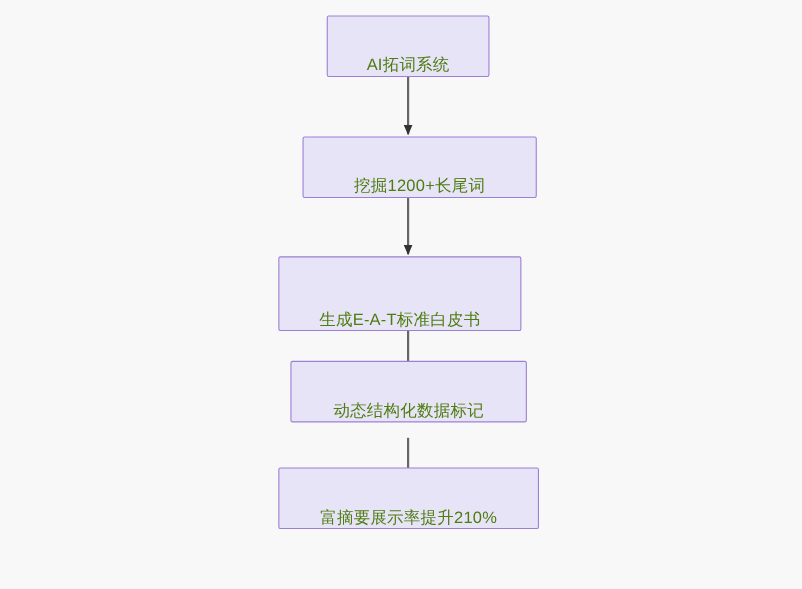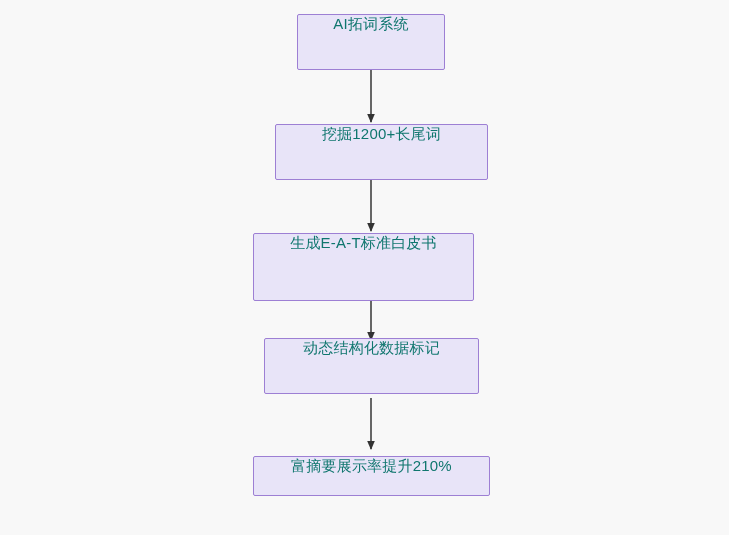--- a/index.html
+++ b/index.html
@@ -27,38 +27,38 @@
     height: 535px;
     pointer-events: none;
   }
   .flow-node {
     position: absolute;
     box-sizing: border-box;
     background: #e8e4f8;
     border: 1.6px solid #9d7fd4;
     border-radius: 2px;
     display: flex;
-    align-items: flex-start;
+    align-items: flex-end;
     justify-content: center;
-    color: #0f766e;
+    color: #4d7c0f;
     font-size: 15px;
     line-height: 1.2;
     letter-spacing: 0.2px;
     white-space: nowrap;
     z-index: 2;
   }
   .flow-node .node-label {
     display: block;
     text-align: center;
   }
   #node-1 { left: 297px; top: 14px;  width: 148px; height: 56px; }
   #node-2 { left: 275px; top: 124px; width: 213px; height: 56px; }
   #node-3 { left: 253px; top: 233px; width: 221px; height: 68px; }
-  #node-4 { left: 264px; top: 338px; width: 215px; height: 56px; }
-  #node-5 { left: 253px; top: 456px; width: 237px; height: 40px; }
+  #node-4 { left: 264px; top: 328px; width: 215px; height: 56px; }
+  #node-5 { left: 253px; top: 425px; width: 237px; height: 56px; }
 </style>
 </head>
 <body>
 
 <div id="flowchart-canvas">
 
   <svg id="edge-layer" width="729" height="535" viewBox="0 0 729 535" xmlns="http://www.w3.org/2000/svg">
     <defs>
       <marker id="arrowhead" markerWidth="10" markerHeight="8" refX="8.5" refY="4" orient="auto" markerUnits="userSpaceOnUse">
         <path d="M 0 0 L 9.5 4 L 0 8 z" fill="#333333"></path>

